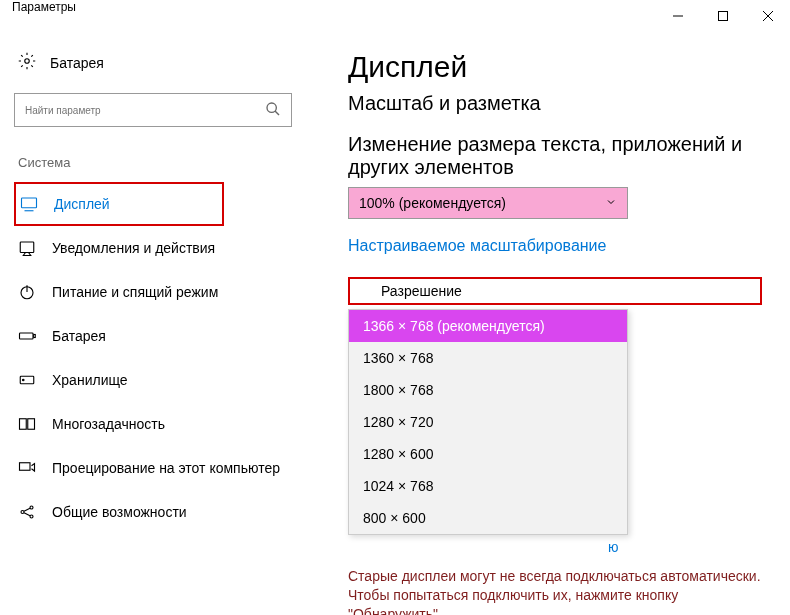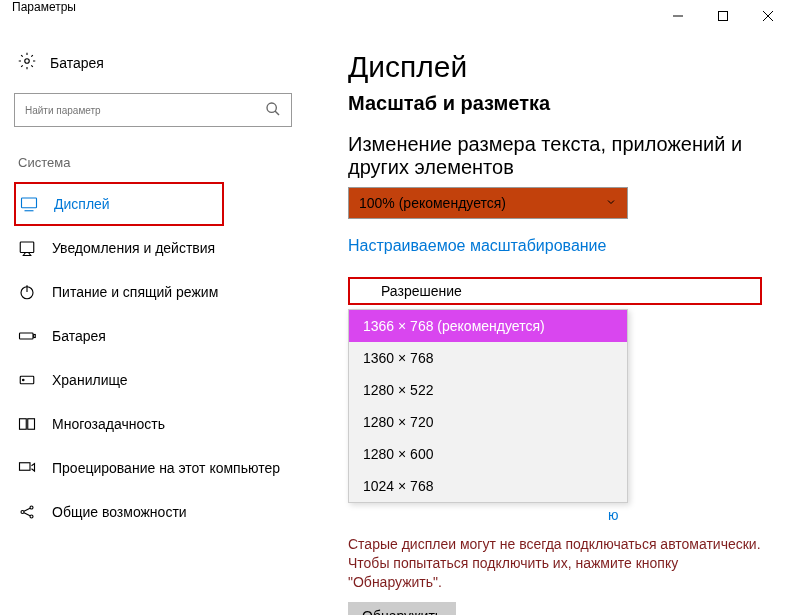--- a/index.html
+++ b/index.html
@@ -18,23 +18,23 @@
   .search-icon svg { width: 16px; height: 16px; }
   .section-title { font-size: 13px; color: #666; margin-bottom: 12px; padding-left: 4px; }
   .nav-item { display: flex; align-items: center; gap: 16px; height: 44px; padding-left: 4px; width: 210px; }
   .nav-item.active { color: #0078d7; }
   .nav-item .icon { width: 18px; display:flex; align-items:center; justify-content:center; }
   .nav-item .icon svg { width: 18px; height: 18px; }
   .nav-label { font-size: 14px; }
   .highlight-red { border: 2px solid #d40000; }
   .main { flex: 1; padding: 18px 28px 0 28px; }
   .page-title { font-size: 30px; font-weight: 400; margin-bottom: 8px; }
-  .section-h { font-size: 20px; font-weight: 700; margin-bottom: 18px; }
+  .section-h { font-size: 20px; font-weight: 400; margin-bottom: 18px; }
   .field-label { font-size: 20px; margin-bottom: 8px; }
-  .dropdown { width: 280px; height: 32px; border: 1px solid #999; display: flex; align-items: center; padding: 0 10px; margin-bottom: 18px; background:#c2410c; }
+  .dropdown { width: 280px; height: 32px; border: 1px solid #999; display: flex; align-items: center; padding: 0 10px; margin-bottom: 18px; background:#f9a8d4; }
   .dropdown-text { flex: 1; }
   .chevron { width: 12px; height: 12px; }
   .link { color: #0078d7; font-size: 16px; display: block; margin-bottom: 22px; }
   .resolution-label { font-size: 14px; padding: 4px 6px; width: 286px; margin-left: 25px; }
   .resolution-label-wrap { margin-bottom: 4px; }
   .res-list { width: 280px; border: 1px solid #ccc; background: #f2f2f2; margin-top: 2px; box-shadow: 2px 2px 6px rgba(0,0,0,0.15); }
   .res-item { padding: 8px 14px; font-size: 14px; }
   .res-item.selected { background: #d946ef; color: #fff; }
   .link-partial { color: #0078d7; font-size: 14px; margin: 4px 0 4px 260px;}
   .para { font-size: 14px; color: #7f1d1d; margin-top: 12px; line-height: 1.35; }
@@ -178,24 +178,25 @@
 
     <span class="link">Настраиваемое масштабирование</span>
 
     <div class="resolution-label-wrap highlight-red">
       <div class="resolution-label">Разрешение</div>
     </div>
 
     <div class="res-list">
       <div class="res-item selected">1366 × 768 (рекомендуется)</div>
       <div class="res-item">1360 × 768</div>
-      <div class="res-item">1280 × 522</div>
+      <div class="res-item">1800 × 768</div>
       <div class="res-item">1280 × 720</div>
       <div class="res-item">1280 × 600</div>
       <div class="res-item">1024 × 768</div>
+      <div class="res-item">800 × 600</div>
     </div>
 
     <div class="link-partial">ю</div>
 
     <div class="para">Старые дисплеи могут не всегда подключаться автоматически. Чтобы попытаться подключить их, нажмите кнопку "Обнаружить".</div>
     <div class="btn">Обнаружить</div>
   </div>
 </div>
 
 </body></html>

